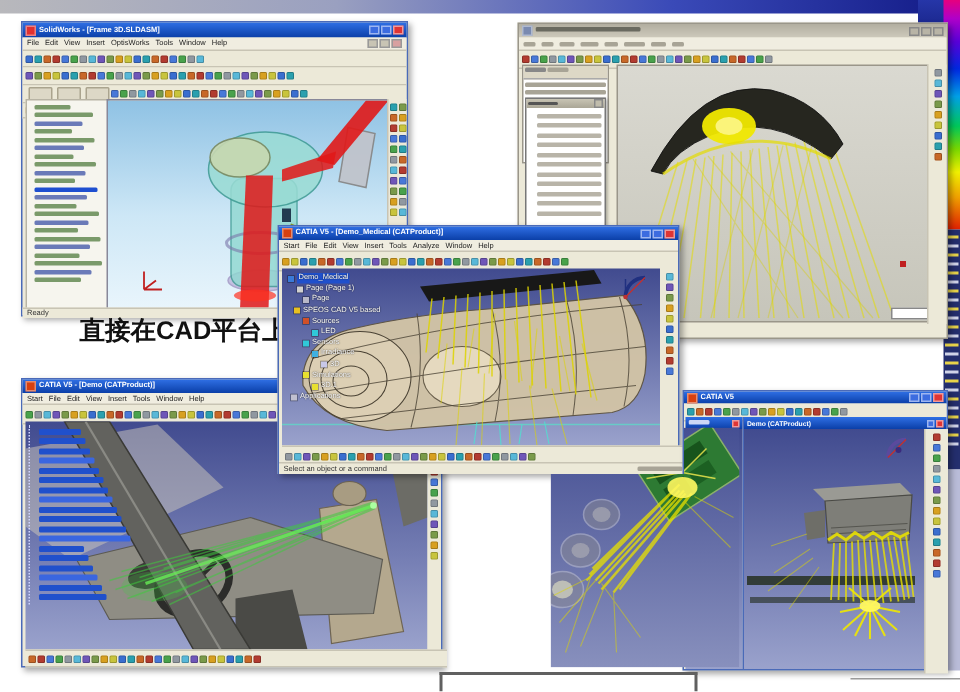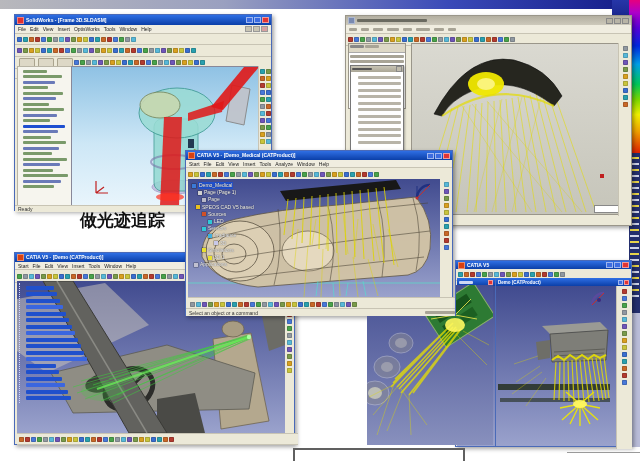--- a/index.html
+++ b/index.html
@@ -395,21 +395,21 @@
         <i style="background: rgb(73, 162, 75);"></i>
         <i style="background: rgb(144, 152, 160);"></i>
         <i style="background: rgb(88, 184, 216);"></i>
       </div>
     <div class="statusbar abs" style="left:0;top:190px;width:256px;height:6px;">
       <span>Ready</span>
     </div>
   </div>
 
   <div class="caption">
-    <div>做光迹追踪</div>
+    <div>直接在CAD平台上</div>
   </div>
 
   <div class="win" style="left:14px;top:252px;width:281px;height:193px;">
     <div class="tb">
       <span class="appic" style="background:#d84010;"></span>
       <span class="t">CATIA V5 - [Demo (CATProduct)]</span>
       <span class="btns">
           <span class="btn"></span>
           <span class="btn"></span>
           <span class="btn close"></span>

